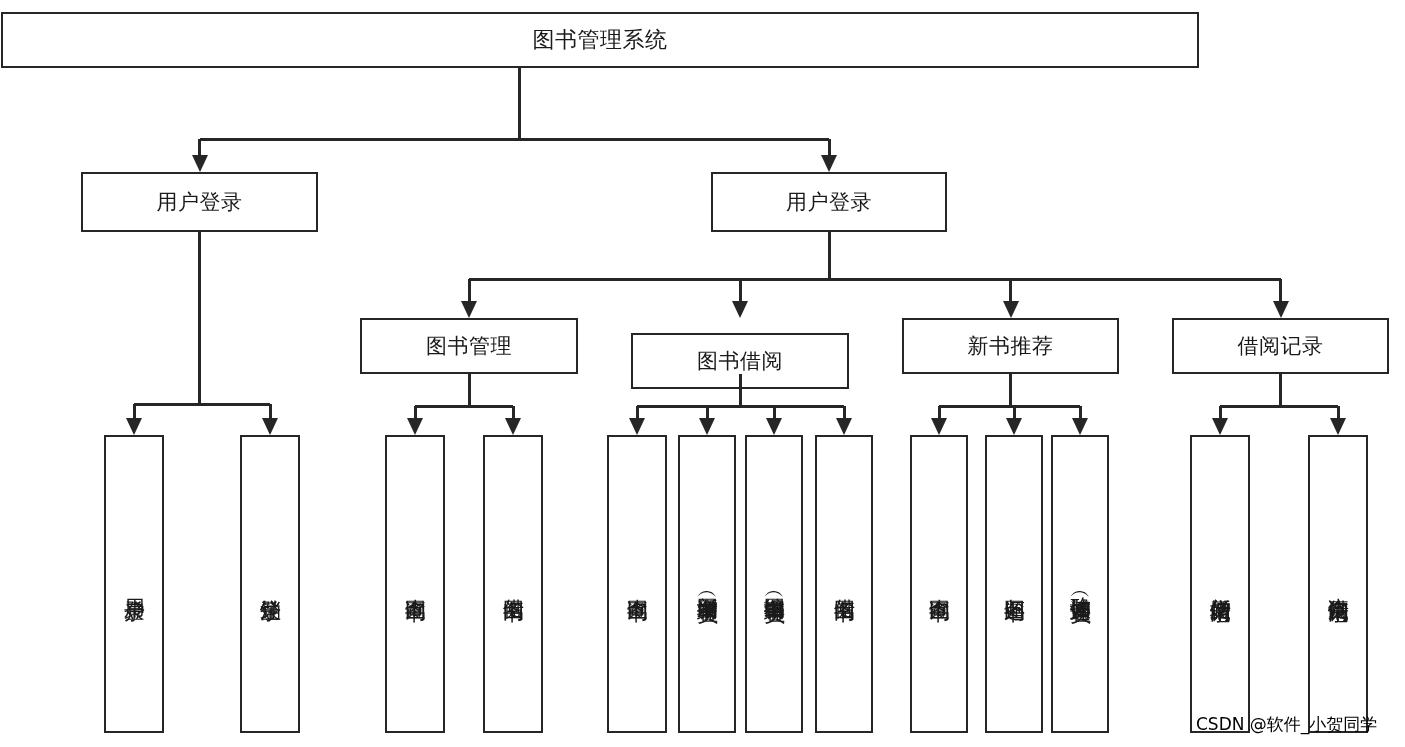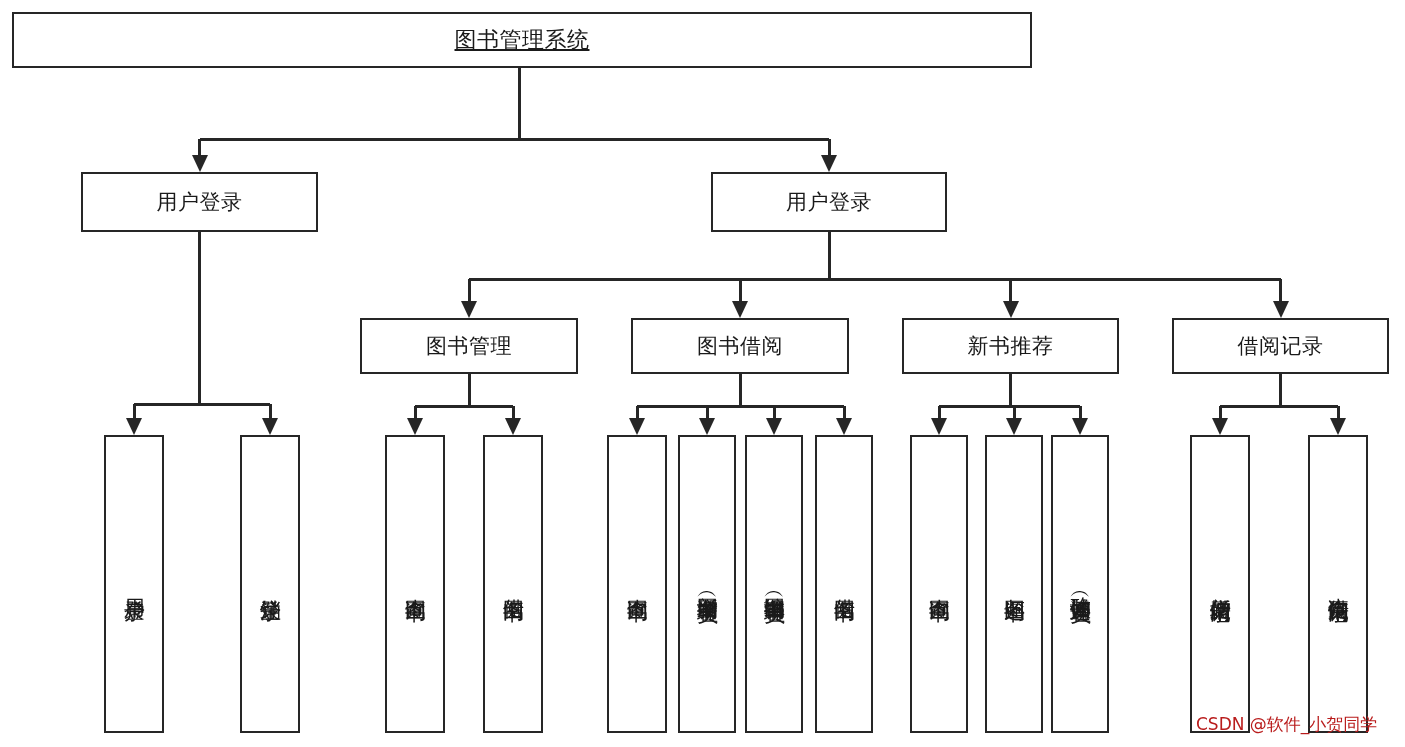--- a/index.html
+++ b/index.html
@@ -66,45 +66,45 @@
     position: absolute;
     width: 0;
     height: 0;
     border-left: 8px solid transparent;
     border-right: 8px solid transparent;
     border-top: 17px solid #262626;
   }
   #watermark {
     position: absolute;
     font-size: 17px;
-    color: #b91c1c;
+    color: #000000;
     white-space: nowrap;
     font-family: "DejaVu Sans", "Liberation Sans", sans-serif;
   }
 </style>
 </head>
 <body>
 
 <div id="canvas">
 
-  <div class="node root h" id="n-root" style="left: 12px; top: 12px; width: 1020px; height: 56px; text-decoration: underline;">
+  <div class="node root h" id="n-root" style="left: 1px; top: 12px; width: 1198px; height: 56px;">
     <span class="label">图书管理系统</span>
   </div>
 
   <div class="node h" id="n-l2-0" style="left: 81px; top: 172px; width: 237px; height: 60px;">
     <span class="label">用户登录</span>
   </div>
   <div class="node h" id="n-l2-1" style="left: 711px; top: 172px; width: 236px; height: 60px;">
     <span class="label">用户登录</span>
   </div>
 
   <div class="node h" id="n-l3-0" style="left: 360px; top: 318px; width: 218px; height: 56px;">
     <span class="label">图书管理</span>
   </div>
-  <div class="node h" id="n-l3-1" style="left: 631px; top: 318px; width: 218px; height: 56px;">
+  <div class="node h" id="n-l3-1" style="left: 631px; top: 333px; width: 218px; height: 56px;">
     <span class="label">图书借阅</span>
   </div>
   <div class="node h" id="n-l3-2" style="left: 902px; top: 318px; width: 217px; height: 56px;">
     <span class="label">新书推荐</span>
   </div>
   <div class="node h" id="n-l3-3" style="left: 1172px; top: 318px; width: 217px; height: 56px;">
     <span class="label">借阅记录</span>
   </div>
 
   <div class="node v" id="n-leaf-0" style="left: 104px; top: 435px; width: 60px; height: 298px;">

